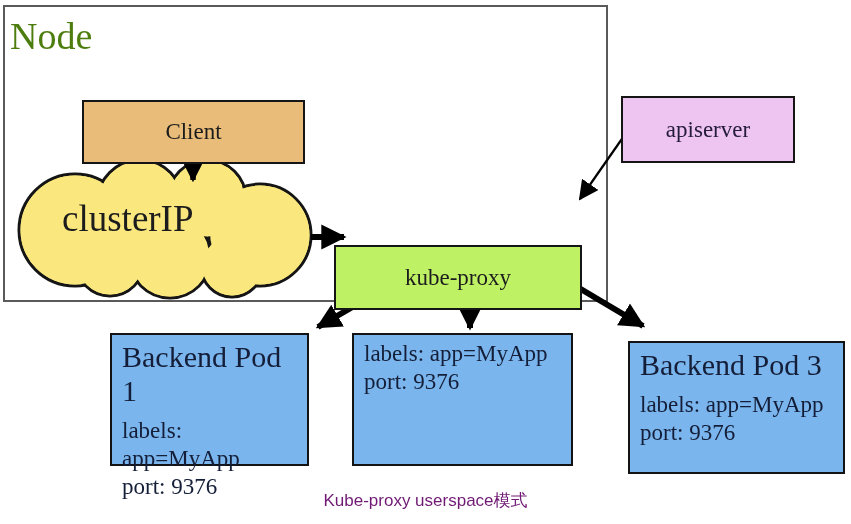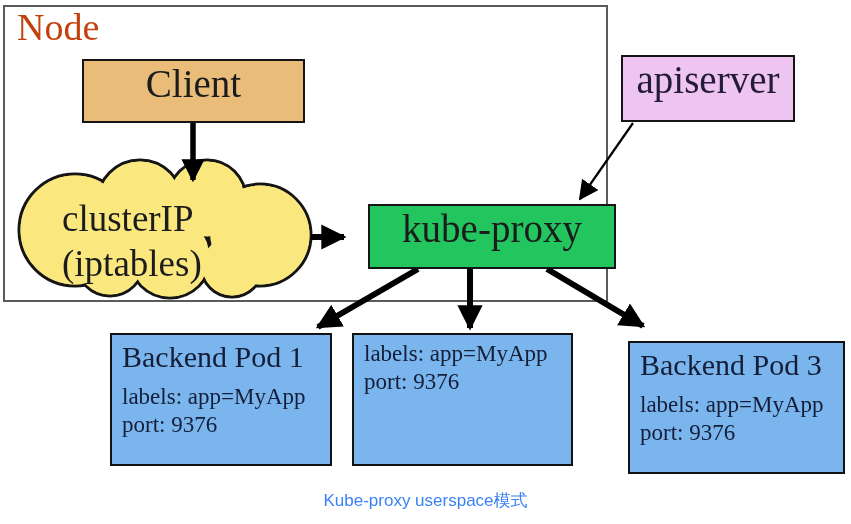--- a/index.html
+++ b/index.html
@@ -9,54 +9,54 @@
     background:#ffffff;
     font-family:"Liberation Serif","DejaVu Serif",serif;
     color:#1b1b1b;
     overflow:hidden;
   }
   .node-box{
     position:absolute;left:3px;top:5px;width:601px;height:293px;
     border:2px solid #5a5a5a;background:#ffffff;
   }
   .node-label{
-    position:absolute;left:10px;top:8px;
-    font-size:38px;line-height:1;color:#c2410c;margin-left:7px;
+    position:absolute;left:10px;top:17px;
+    font-size:38px;line-height:1;color:#4d7c0f;
   }
   .shape-box{
-    position:absolute;display:flex;align-items:flex-start;justify-content:center;
+    position:absolute;display:flex;align-items:center;justify-content:center;
     border:2.5px solid #151515;box-sizing:border-box;
-    font-size:39px;color:#1c1c1c;
+    font-size:23px;color:#1c1c1c;margin-top:41px;
   }
   .client-box{left:82px;top:59px;width:223px;height:64px;background:#e9bd79;}
-  .kubeproxy-box{left:368px;top:204px;width:248px;height:65px;background:#22c55e;}
+  .kubeproxy-box{left:334px;top:204px;width:248px;height:65px;background:#bef264;}
   .apiserver-box{left:621px;top:55px;width:174px;height:67px;background:#eec4f0;color:#241a3a;}
   .cloud-text{
     position:absolute;left:62px;top:196px;
     font-size:37px;line-height:45px;color:#1c1c1c;
   }
   .pod-box{
     position:absolute;top:333px;height:133px;box-sizing:border-box;
     background:#7ab5ed;border:2.5px solid #131313;
     padding:5px 10px 0 10px;color:#141e38;
   }
-  .pod-1{left:110px;width:222px;}
+  .pod-1{left:110px;width:199px;}
   .pod-2{left:352px;width:221px;}
   .pod-3{left:628px;width:217px;margin-top:8px;}
   .pod-title{font-size:30px;line-height:34px;margin-bottom:9px;}
   .pod-line{font-size:23px;line-height:28px;font-family:Liberation Serif, serif;}
   .svg-overlay{
     position:absolute;left:0;top:0;width:851px;height:524px;
     pointer-events:none;
   }
   .caption{
     position:absolute;left:0;top:489px;width:100%;
     text-align:center;
     font-family:"Liberation Sans","DejaVu Sans",sans-serif;
-    font-size:17px;color:#3b82f6;
+    font-size:17px;color:#701a75;
   }
 </style>
 </head>
 <body>
 
 <div class="canvas">
 
   <div class="node-box"></div>
   <div class="node-label">Node</div>
 
@@ -100,21 +100,20 @@
       <line x1="547" y1="269" x2="643" y2="326" stroke-width="6" marker-end="url(#ah-thick)"></line>
     </g>
   </svg>
 
   <div class="shape-box client-box">
     <span>Client</span>
   </div>
 
   <div class="cloud-text">
     <div>clusterIP</div>
-    <div>(iptables)</div>
   </div>
 
   <div class="shape-box kubeproxy-box">
     <span>kube-proxy</span>
   </div>
 
   <div class="shape-box apiserver-box">
     <span>apiserver</span>
   </div>
 

